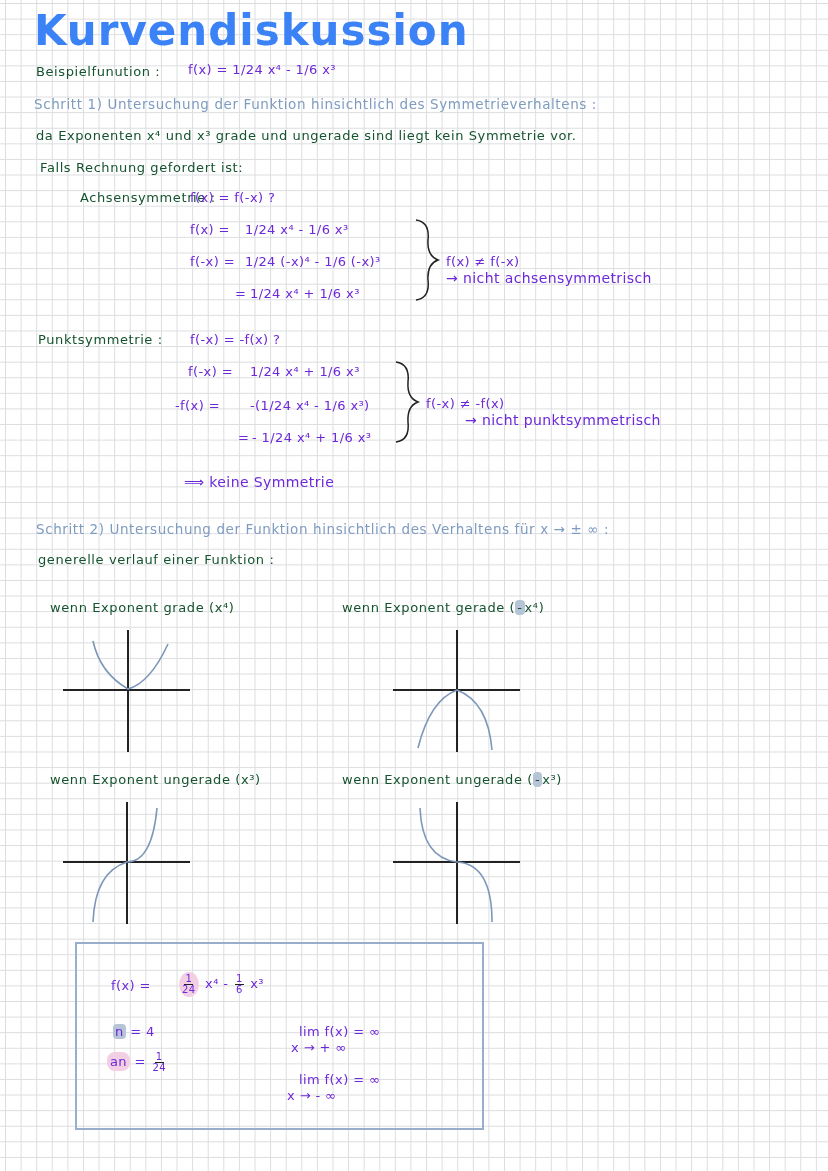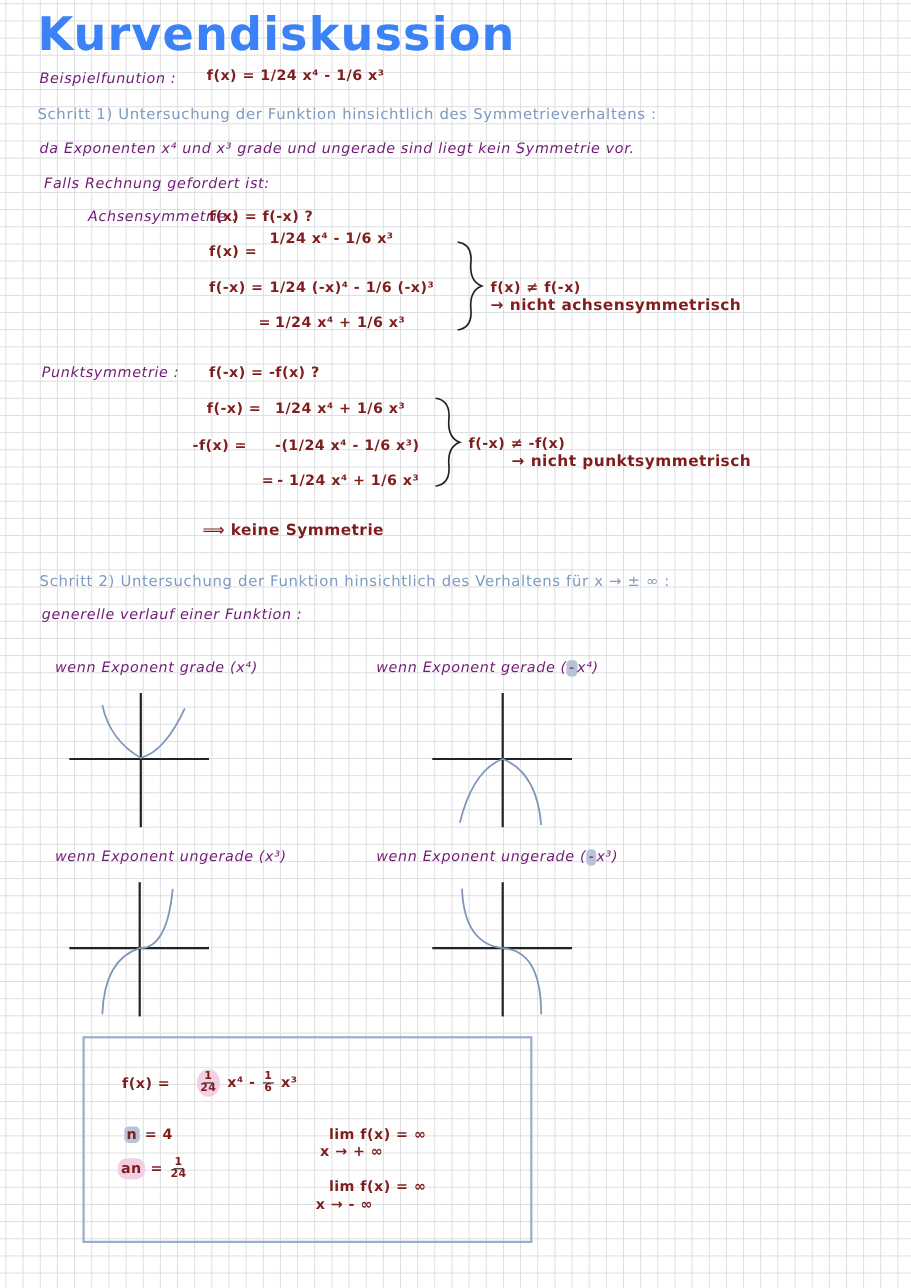--- a/index.html
+++ b/index.html
@@ -13,23 +13,23 @@
     background-position: 5px 3px;
     font-family: "DejaVu Sans", sans-serif;
     color: #1a1a1a;
   }
   .abs { position: absolute; white-space: nowrap; }
   .title {
     left: 34px; top: 6px; font-size: 42px; font-weight: bold;
     color: #3b82f6; letter-spacing: 1px;
     font-family: "DejaVu Sans", sans-serif;
   }
-  .hand { font-size: 13px; letter-spacing: 0.6px; color: #701a75; font-style: italic; }
+  .hand { font-size: 13px; letter-spacing: 0.6px; color: #14532d; }
   .step { font-size: 13.5px; letter-spacing: 0.6px; color: #7e9bc0; }
-  .math { font-size: 13px; color: #7f1d1d; letter-spacing: 0.4px; font-weight: bold; }
+  .math { font-size: 13px; color: #6d28d9; letter-spacing: 0.4px; }
   .frac { display: inline-flex; flex-direction: column; align-items: center; vertical-align: middle; font-size: 10px; line-height: 10px; margin: 0 2px; }
   .frac .num { border-bottom: 1px solid #222; padding: 0 1px; }
   .box {
     position: absolute; left: 75px; top: 942px; width: 405px; height: 184px;
     border: 2px solid #98aecb;
   }
   .hl-pink { background: #f3cfe4; border-radius: 50%; padding: 2px 3px; }
   .hl-blue { background: #b6c4d7; border-radius: 4px; padding: 0 2px; }
   svg.graph { position: absolute; overflow: visible; }
 </style>
@@ -42,21 +42,21 @@
 <div class="abs math" style="left:188px; top:62px;">f(x) = 1/24 x⁴ - 1/6 x³</div>
 
 <div class="abs step" style="left:34px; top:96px;">Schritt 1) Untersuchung der Funktion hinsichtlich des Symmetrieverhaltens :</div>
 <div class="abs hand" style="left:36px; top:128px;">da Exponenten x⁴ und x³ grade und ungerade sind liegt kein Symmetrie vor.</div>
 <div class="abs hand" style="left:40px; top:160px;">Falls Rechnung gefordert ist:</div>
 
 <div class="abs hand" style="left:36px; top:190px;padding-left:44px;">Achsensymmetrie :</div>
 <div class="abs math" style="left:190px; top:190px;">f(x) = f(-x) ?</div>
 
 <div class="abs math" style="left:190px; top:222px;">f(x) =</div>
-<div class="abs math" style="left:245px; top:210px;">1/24 x⁴ - 1/6 x³</div>
+<div class="abs math" style="left:245px; top:222px;">1/24 x⁴ - 1/6 x³</div>
 <div class="abs math" style="left:190px; top:254px;">f(-x) =</div>
 <div class="abs math" style="left:245px; top:254px;text-align:center;">1/24 (-x)⁴ - 1/6 (-x)³</div>
 <div class="abs math" style="left:235px; top:286px;">=</div>
 <div class="abs math" style="left:250px; top:286px;">1/24 x⁴ + 1/6 x³</div>
 
 <svg class="graph" style="left:412px; top:218px;" width="30" height="84">
   <path d="M4 2 Q18 4 16 22 Q15 38 26 42 Q15 46 16 62 Q18 80 4 82" fill="none" stroke="#222" stroke-width="1.5"></path>
 </svg>
 <div class="abs math" style="left:446px; top:254px;">f(x) ≠ f(-x)</div>
 <div class="abs math" style="left:446px; top:270px; font-size:14px;">→ nicht achsensymmetrisch</div>

